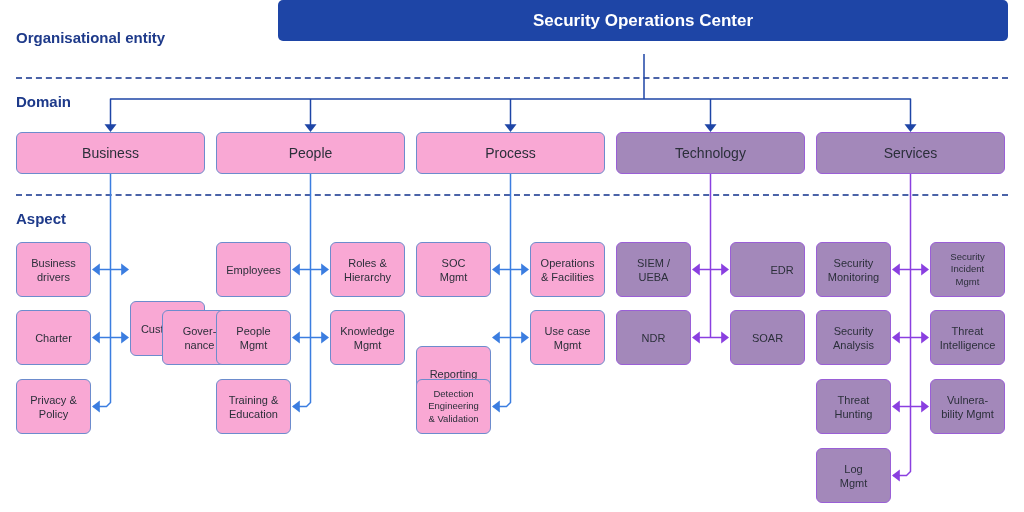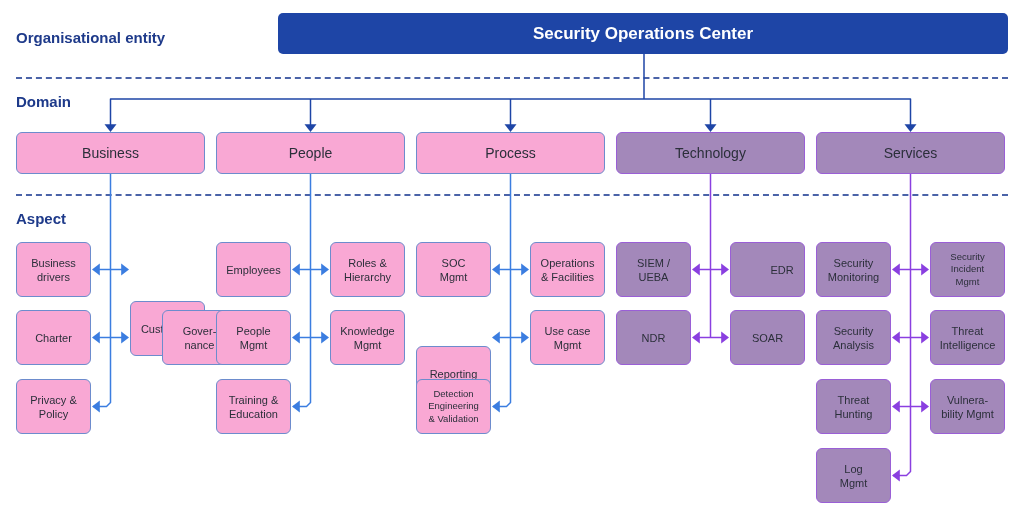--- a/index.html
+++ b/index.html
@@ -1,20 +1,20 @@
 <!DOCTYPE html>
 <html><head>
 <meta charset="utf-8">
 <style>
   html, body { margin: 0; padding: 0; background: #ffffff; }
   body { width: 1024px; height: 512px; position: relative; overflow: hidden;
          font-family: "Liberation Sans", "DejaVu Sans", sans-serif; }
   .layer-label { position: absolute; left: 16px; font-weight: bold; font-size: 15px; color: #1e3a8a; }
   .dash { position: absolute; left: 16px; width: 992px; height: 0; border-top: 2px dashed #4a63a8; }
-  .soc { position: absolute; left: 278px; top: 13px; width: 730px; height: 41px; background: #1e45a6;
+  .soc { position: absolute; left: 278px; top: 0; width: 730px; height: 41px; background: #1e45a6;
          border-radius: 5px; color: #fff; font-weight: bold; font-size: 17px;
          display: flex; align-items: center; justify-content: center; }
   .domain { position: absolute; top: 132px; width: 189px; height: 42px; border-radius: 6px;
             display: flex; align-items: center; justify-content: center; font-size: 14px; color: #2b2f3a;
             box-sizing: border-box; }
   .aspect { position: absolute; width: 75px; height: 55px; border-radius: 6px; box-sizing: border-box;
             display: flex; align-items: center; justify-content: center; text-align: center;
             font-size: 11px; line-height: 14px; color: #2b2f3a; padding: 2px; white-space: pre-line; }
   .aspect.small { font-size: 9.5px; line-height: 12.5px; }
   .blue { background: #f9a8d4; border: 1.5px solid #6d8ccd; }

